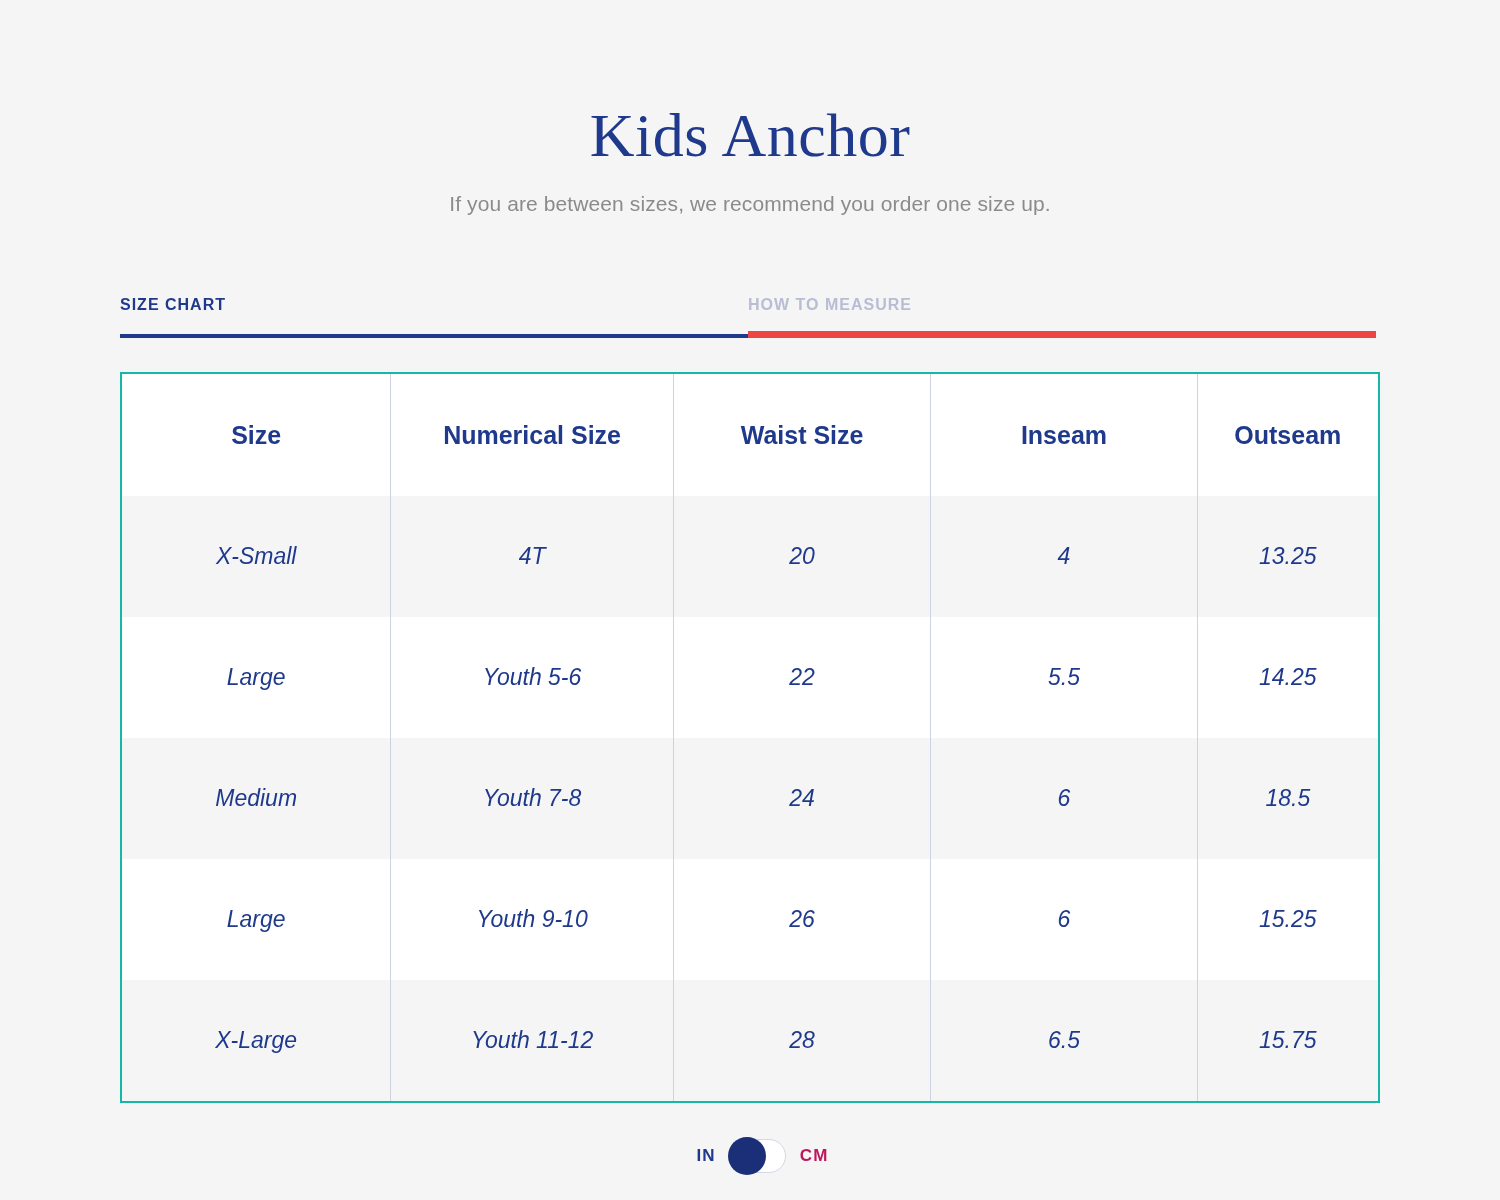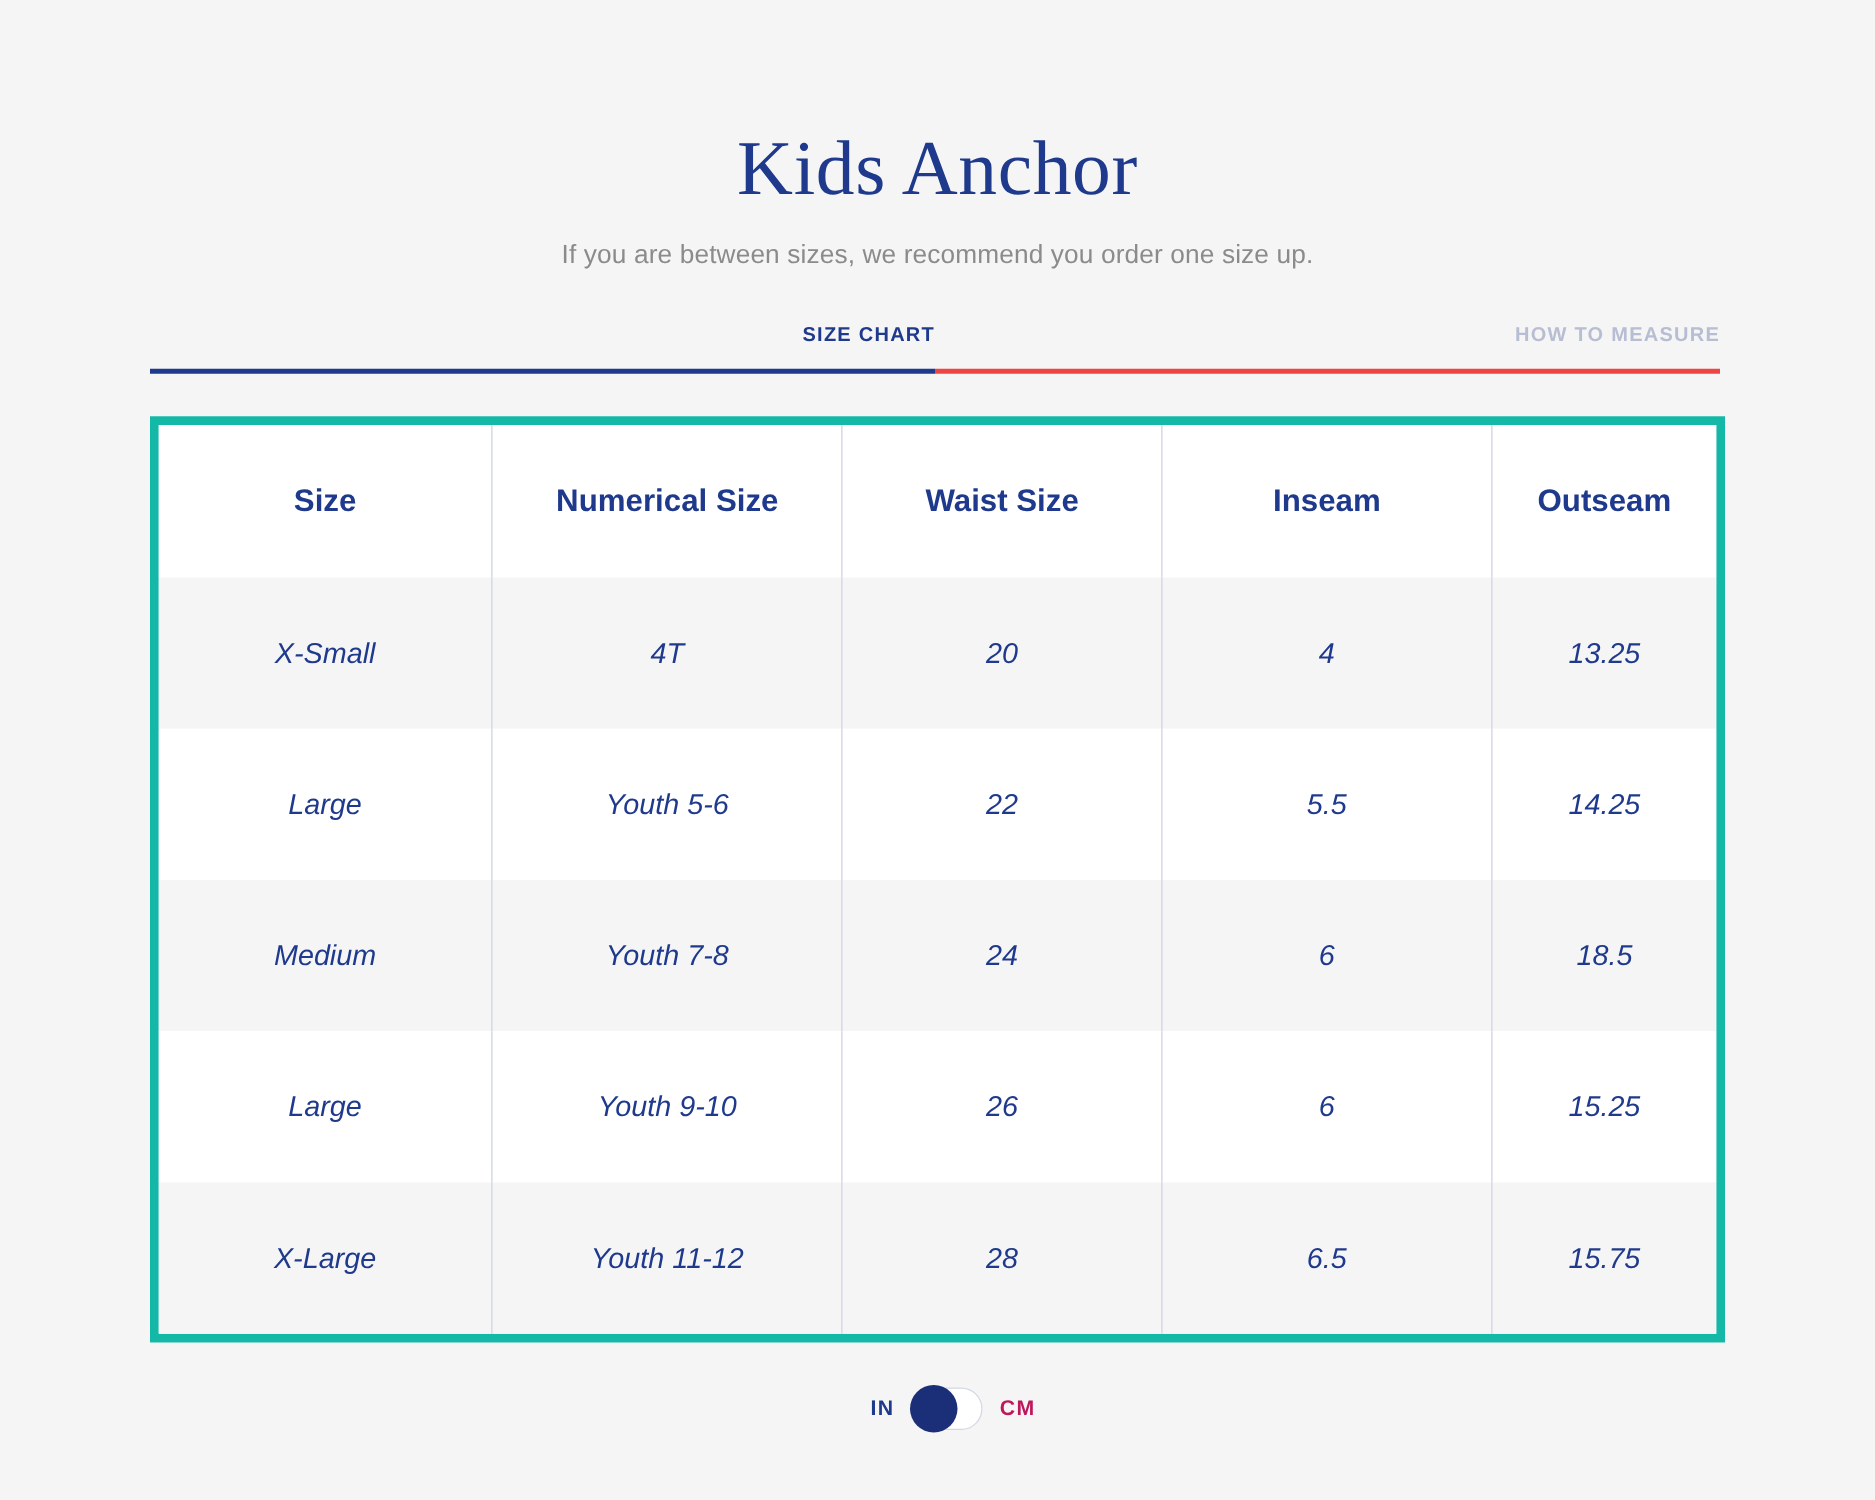--- a/index.html
+++ b/index.html
@@ -45,44 +45,45 @@
 
   
   .tabs {
     margin: 44px auto 0 auto;
     width: 1260px;
     display: flex;
     position: relative;
   }
   .tab {
     flex: 0 0 628px;
-    text-align: right;
+    text-align: left;
     padding-bottom: 16px;
     font-size: 16px;
     font-weight: bold;
     letter-spacing: 1.0px;
     cursor: pointer;
     user-select: none;
+    margin-top: 36px;
   }
   .tab.active {
     color: #1f3a8c;
     border-bottom: 4px solid #1f3a8c;
   }
   .tab.inactive {
     color: #b7bdd3;
-    border-bottom: 4px solid #ef4444;
+    border-bottom: 7px solid #ef4444;
     align-self: flex-end;
     padding-bottom: 17px;
   }
 
   
   .table-wrap {
     margin: 34px auto 0 auto;
     width: 1260px;
-    border: 7px solid #14b8a6;
+    border: 2px solid #14b8a6;
     box-sizing: border-box;
     background: #ffffff;
   }
   table.size-table {
     width: 100%;
     border-collapse: collapse;
     table-layout: fixed;
   }
   table.size-table col.c0 { width: 21.4%; }
   table.size-table col.c1 { width: 22.5%; }

